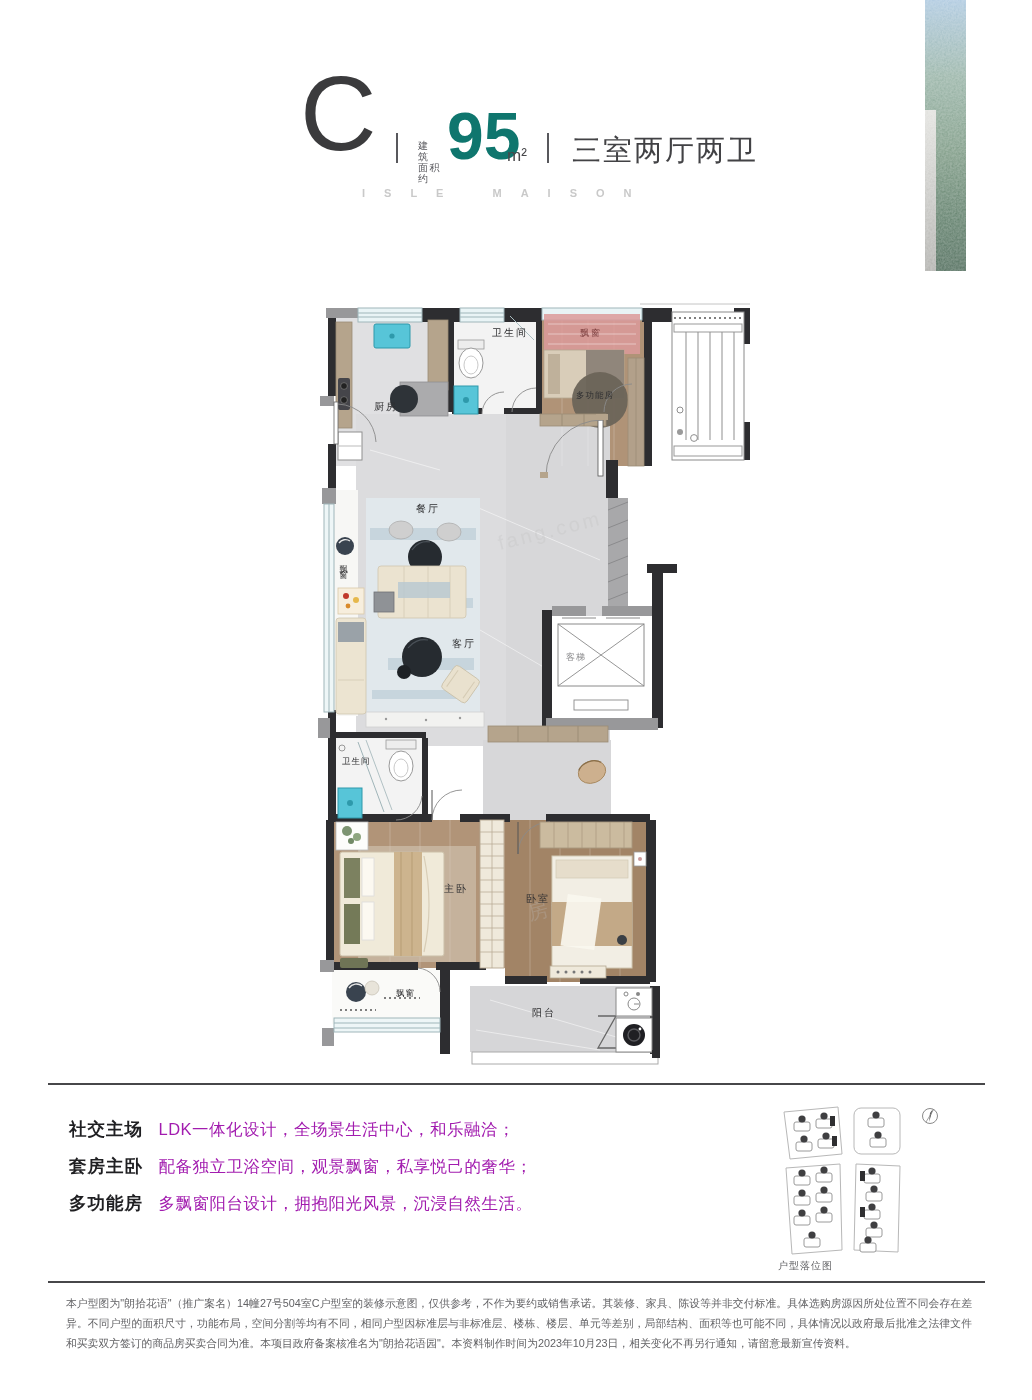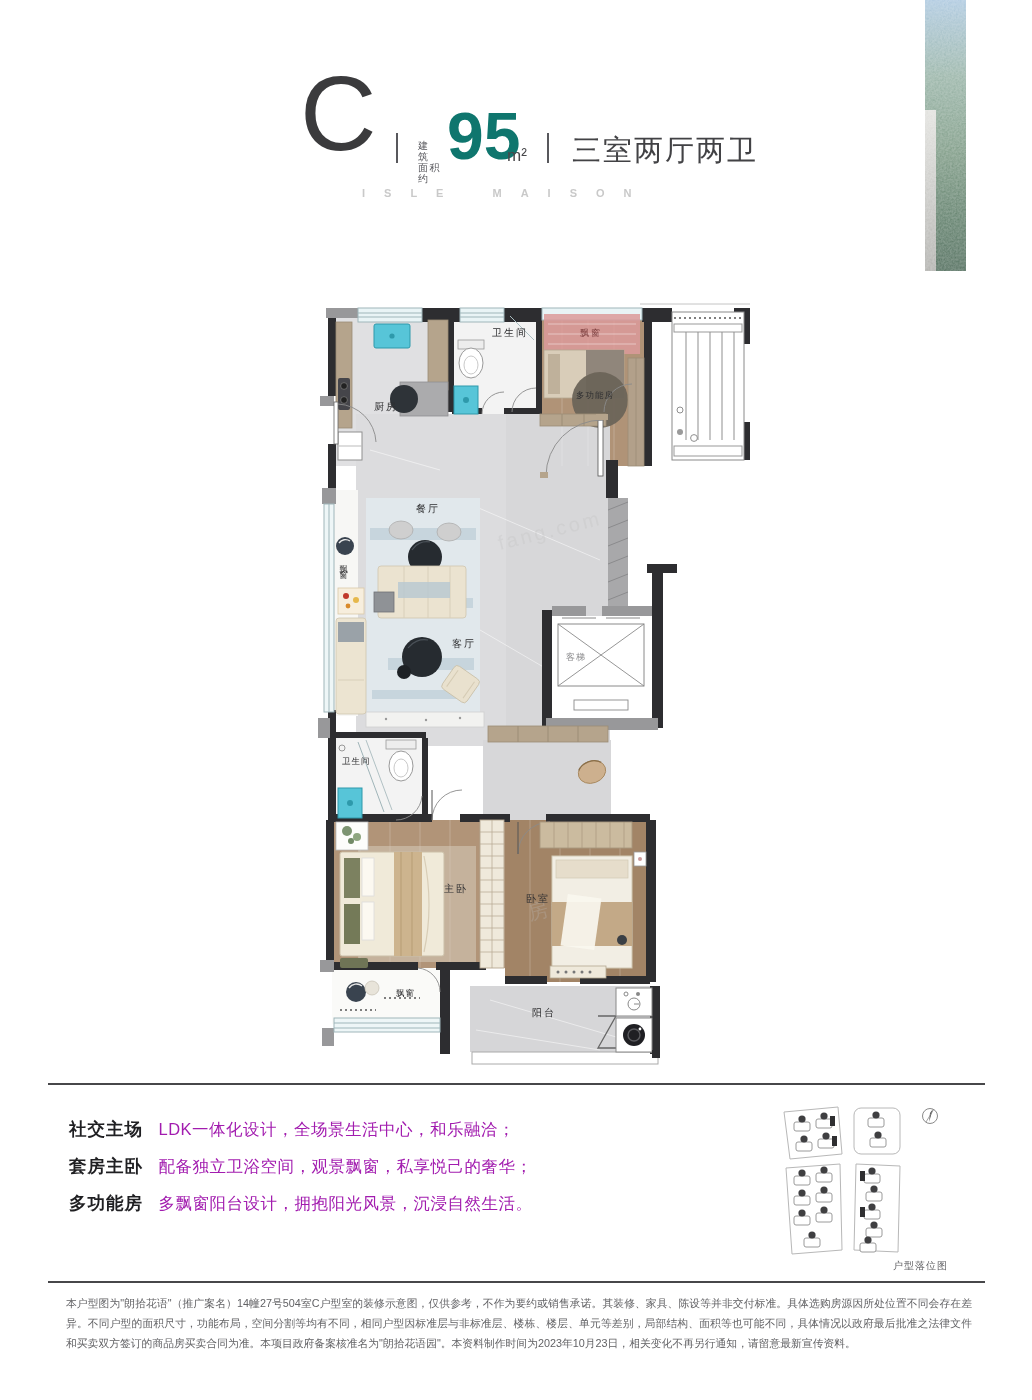--- a/index.html
+++ b/index.html
@@ -33,21 +33,21 @@
   
   .rule { position:absolute; left:48px; width:937px; height:2px; background:#47474a; }
   .rule-top { top:1083px; } .rule-bottom { top:1281px; }
   .features { position:absolute; left:66px; top:1119px; }
   .feature-row { margin-bottom:17px; height:20px; line-height:20px; white-space:nowrap; }
   .feature-label { display:inline-block; width:80px; font-size:17.5px; font-weight:bold; color:#1f1f22; letter-spacing:1px; vertical-align:top;text-align:center; }
   .feature-desc { display:inline-block; margin-left:8px; font-size:16.5px; color:#a21caf; letter-spacing:0.5px; vertical-align:top; }
 
   
   .siteplan-wrap { position:absolute; left:778px; top:1102px; width:200px; height:160px; }
-  .siteplan-caption { position:absolute; left:748px; top:1259px; width:200px; text-align:right; font-size:10px; color:#5f5f62; letter-spacing:1px; }
+  .siteplan-caption { position:absolute; left:778px; top:1259px; width:200px; text-align:left; font-size:10px; color:#5f5f62; letter-spacing:1px; }
 
   
   .disclaimer { position:absolute; left:66px; top:1294px; width:906px; font-size:10.8px; color:#626265; line-height:1.85; text-align:justify; }
 </style>
 </head>
 <body>
 
 <div class="page">
 
   <div class="type-letter">C</div>

